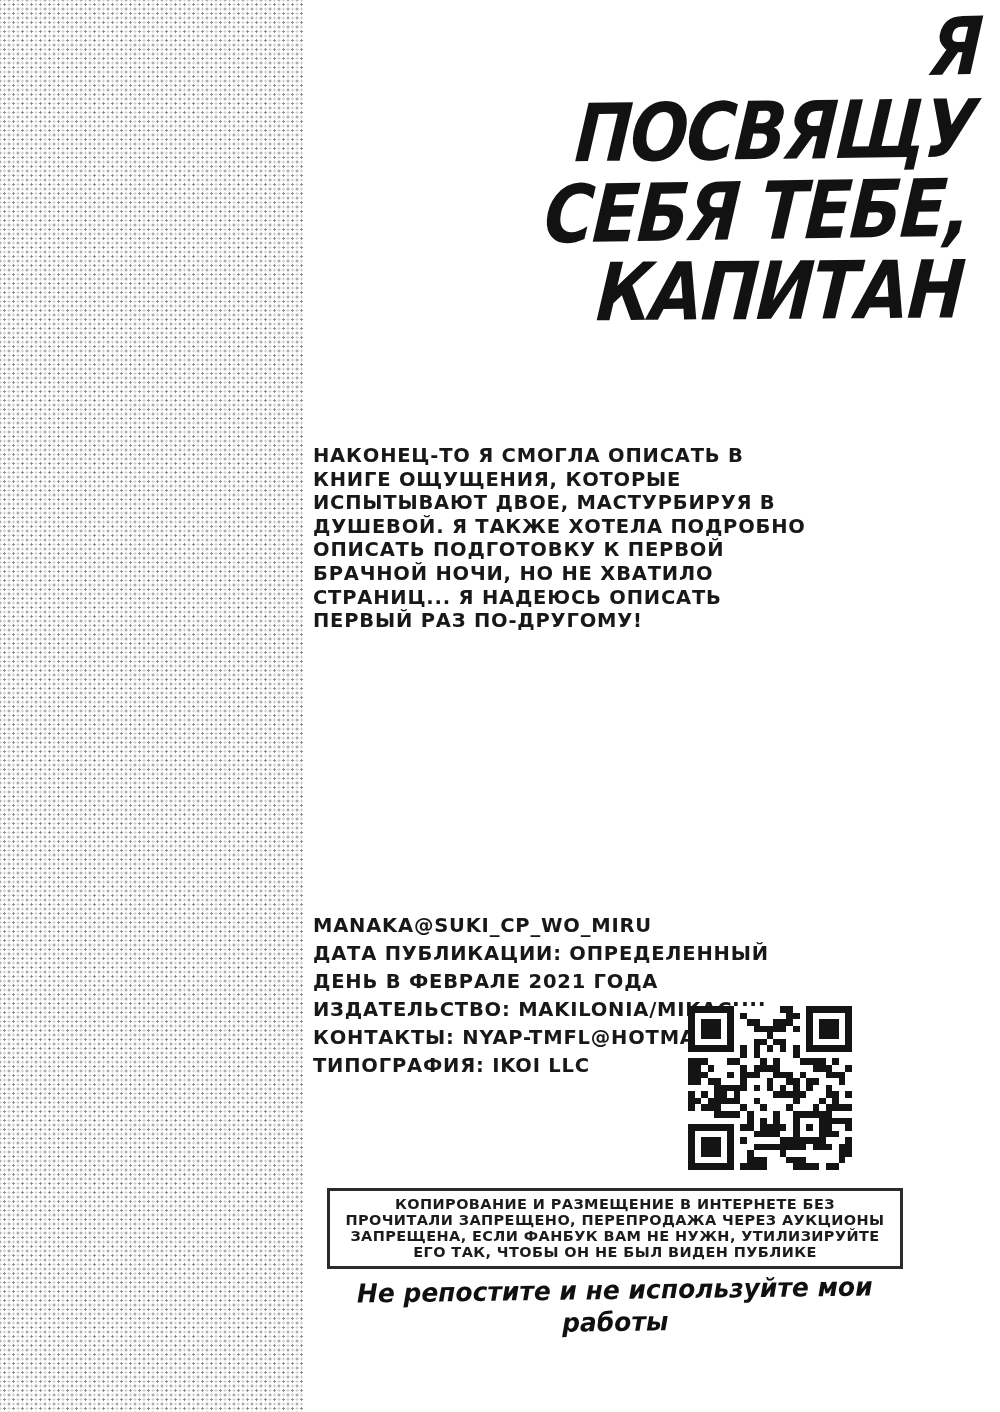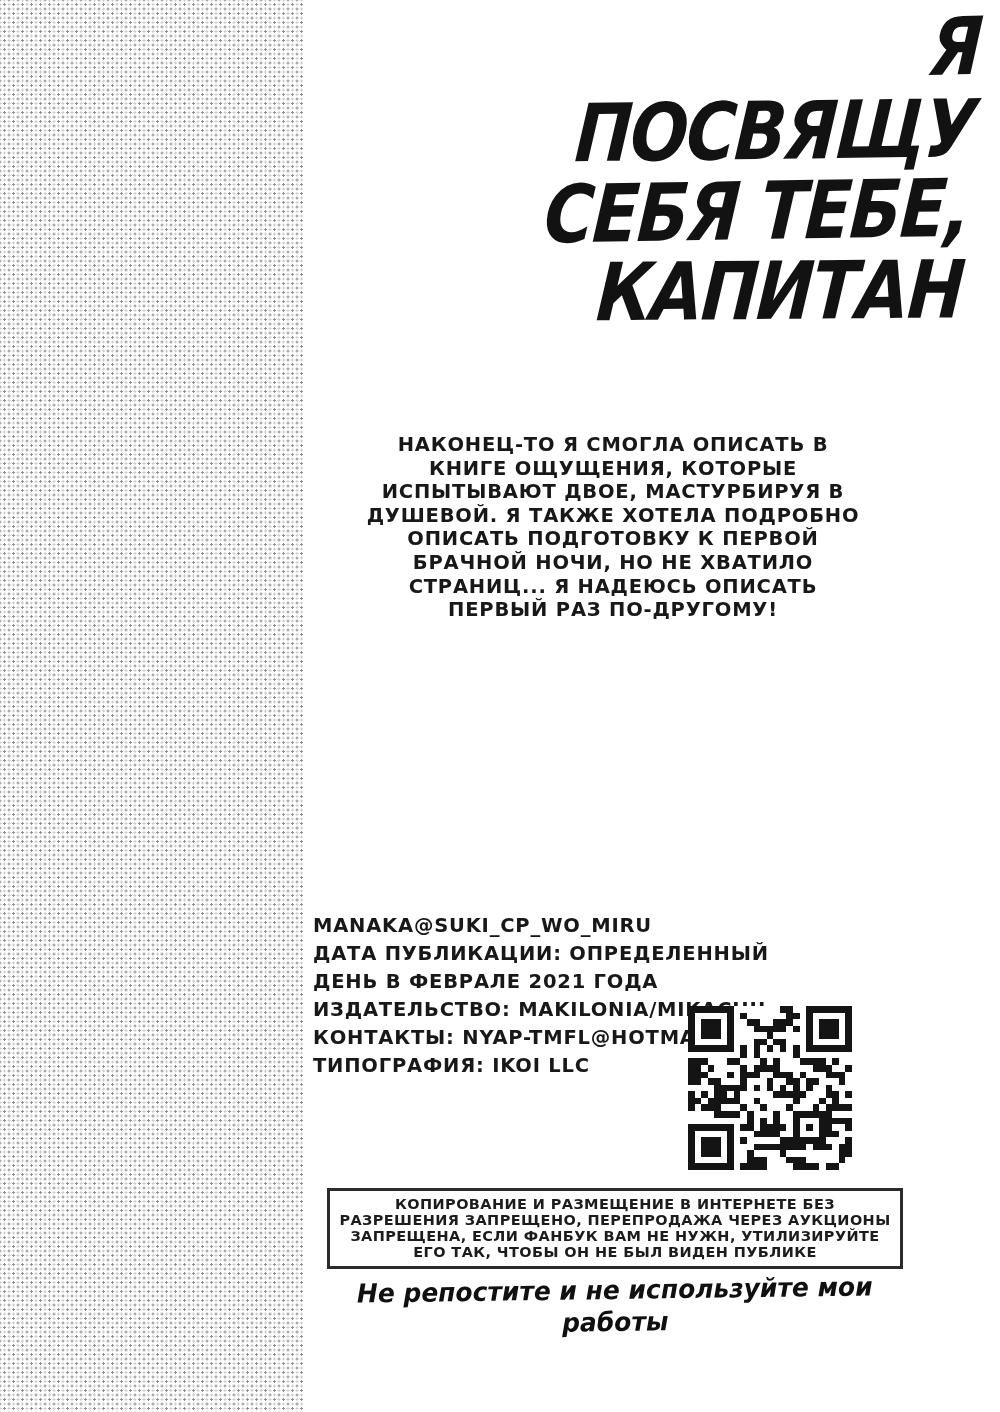--- a/index.html
+++ b/index.html
@@ -43,21 +43,21 @@
   .title .t4{transform:rotate(-0.4deg);}
   
   .para{
     position:absolute;left:313px;
     font-weight:bold;
     font-size:19.5px;line-height:23.6px;
     letter-spacing:0.8px;
     white-space:pre-line;
     color:#181818;
   }
-  .p1{top:433px;width:600px;text-align:center;}
+  .p1{top:444px;width:600px;}
   .p2{top:686px;width:620px;}
   .colophon{top:912px;width:620px;line-height:28px;}
   
   .qr{
     position:absolute;left:688px;top:1006px;width:164px;height:164px;
     background:#ffffff;
   }
   .qr svg{display:block;width:164px;height:164px;}
   
   .notice{
@@ -421,19 +421,19 @@
         <rect x="16" y="24" width="1" height="1" fill="#141414"></rect>
         <rect x="17" y="24" width="1" height="1" fill="#141414"></rect>
         <rect x="18" y="24" width="1" height="1" fill="#141414"></rect>
         <rect x="19" y="24" width="1" height="1" fill="#141414"></rect>
         <rect x="21" y="24" width="1" height="1" fill="#141414"></rect>
         <rect x="22" y="24" width="1" height="1" fill="#141414"></rect>
       </svg>
   </div>
 
   <div class="notice">КОПИРОВАНИЕ И РАЗМЕЩЕНИЕ В ИНТЕРНЕТЕ БЕЗ
-РАЗРЕШЕНИЯ ЗАПРЕЩЕНО, ПЕРЕПРОДАЖА ЧЕРЕЗ АУКЦИОНЫ
+ПРОЧИТАЛИ ЗАПРЕЩЕНО, ПЕРЕПРОДАЖА ЧЕРЕЗ АУКЦИОНЫ
 ЗАПРЕЩЕНА, ЕСЛИ ФАНБУК ВАМ НЕ НУЖН, УТИЛИЗИРУЙТЕ
 ЕГО ТАК, ЧТОБЫ ОН НЕ БЫЛ ВИДЕН ПУБЛИКЕ</div>
 
   <div class="handwritten">Не репостите и не используйте мои работы</div>
 
 </div>
 
 </body></html>

